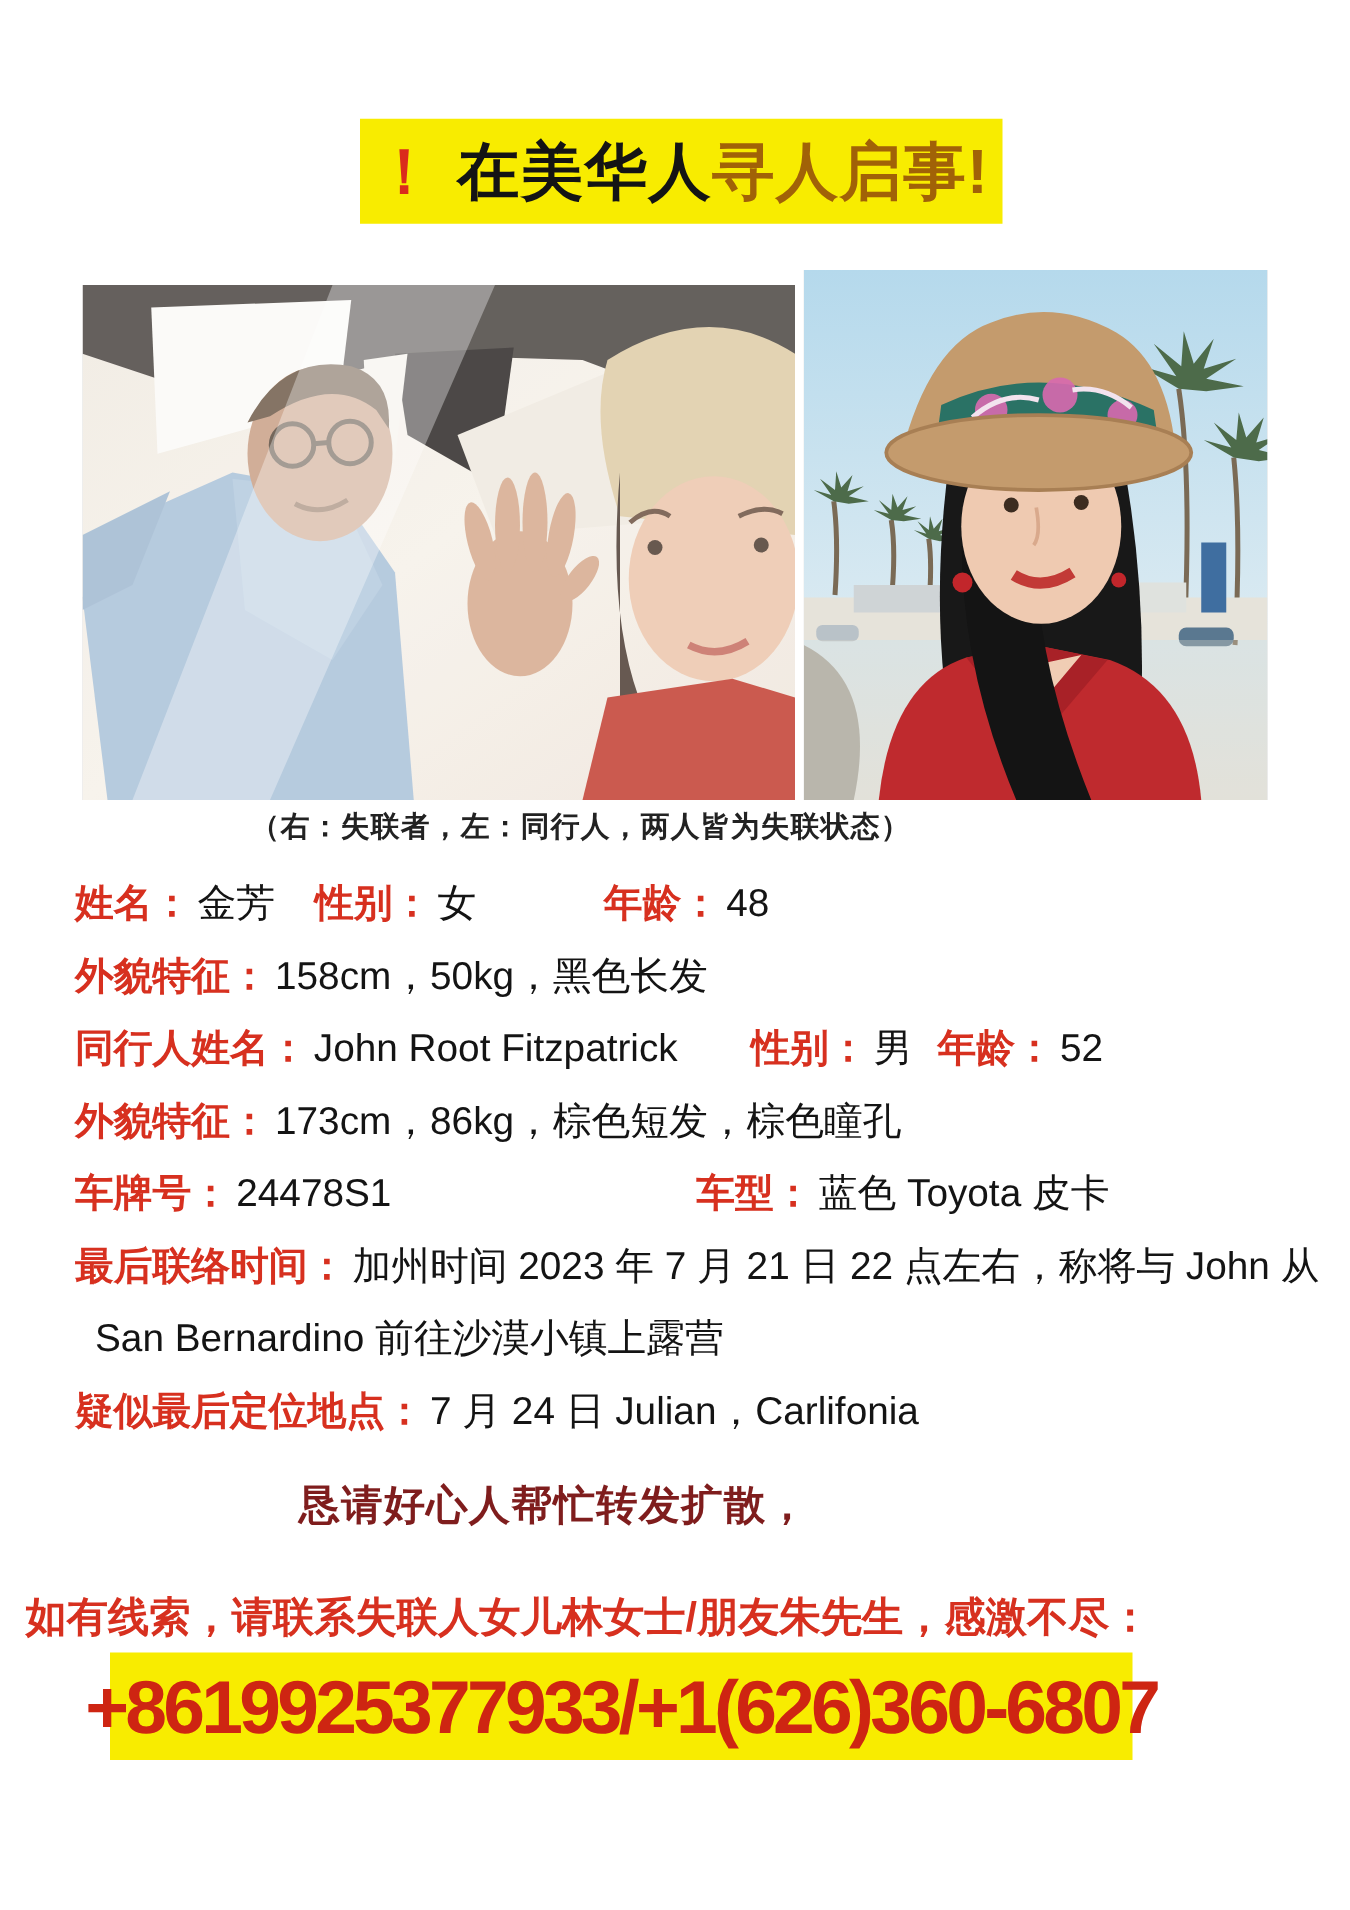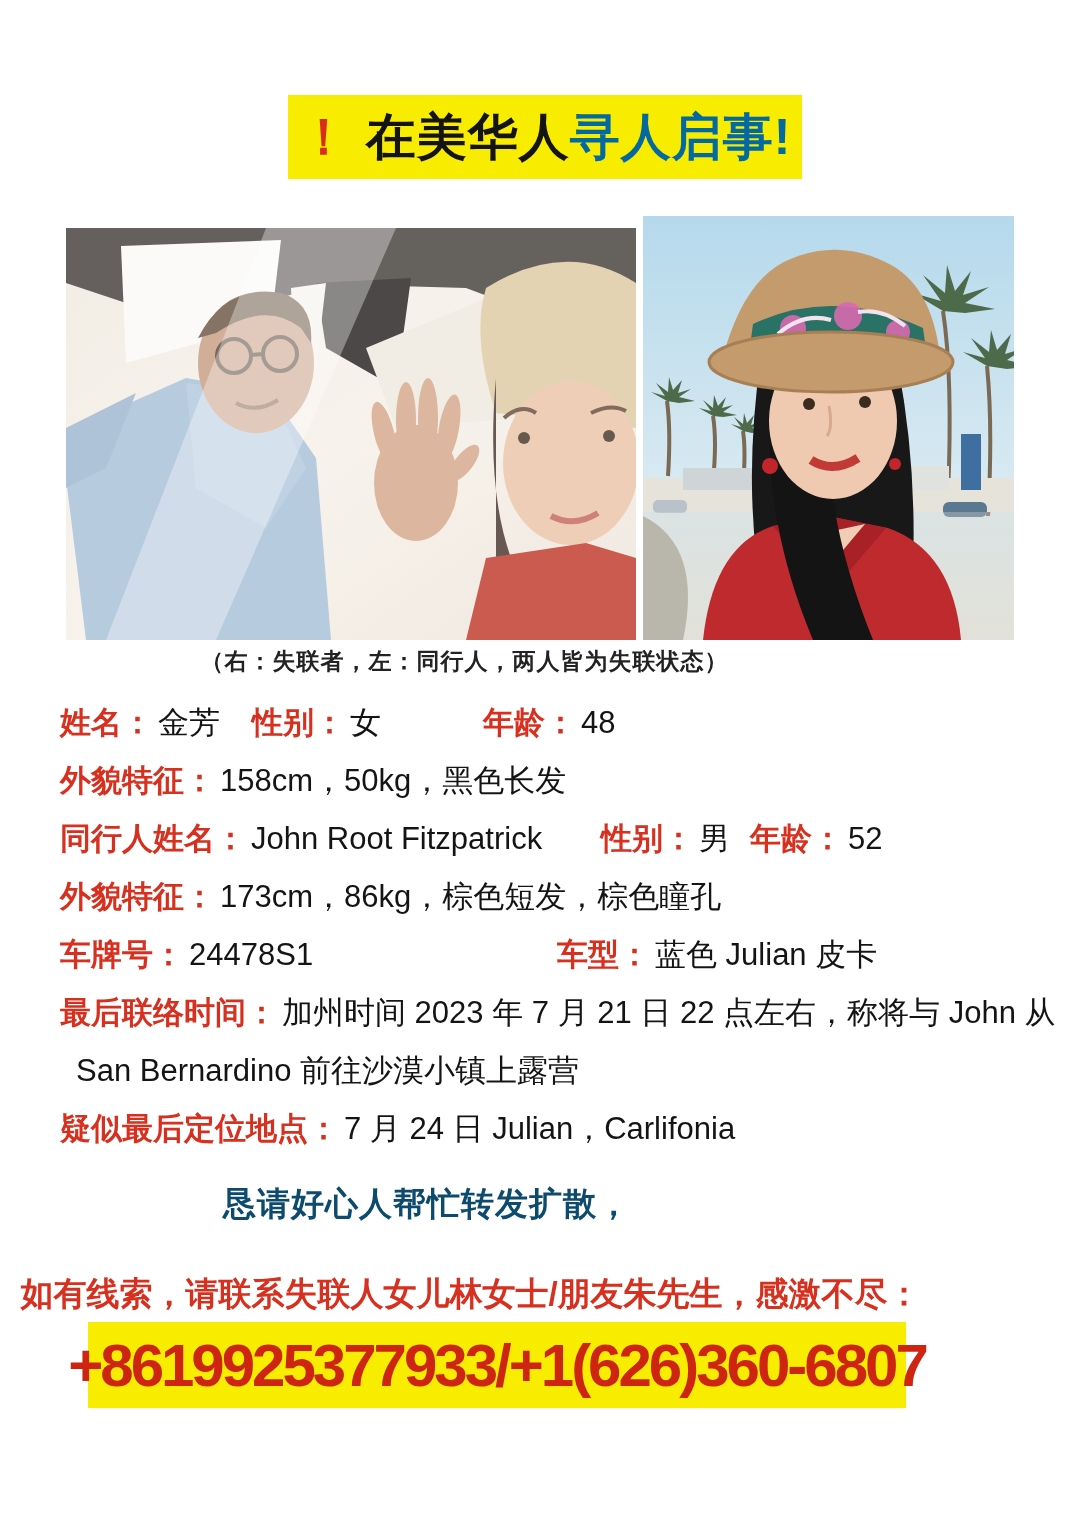--- a/index.html
+++ b/index.html
@@ -11,21 +11,21 @@
     font-family:"Liberation Sans","DejaVu Sans",sans-serif;
     color:#111;
   }
   
   .title-banner{
     position:absolute;left:288px;top:95px;width:514px;height:84px;
     background:#F8EC00;
     display:flex;align-items:center;justify-content:center;
     font-size:50px;font-weight:700;letter-spacing:1px;white-space:nowrap;
   }
-  .title-banner .t-red{color:#0369a1;}
+  .title-banner .t-red{color:#a16207;}
   .title-banner .t-black{color:#141414;}
   .title-banner .t-prefix{margin-right:16px;color:#DA2C1C;}
   
   .photos{
     position:absolute;left:66px;top:216px;width:948px;height:424px;
     display:flex;gap:7px;align-items:flex-end;
   }
   .photo{display:block;overflow:hidden;background:#ddd;}
   .photo-left{width:570px;height:412px;}
   .photo-right{width:371px;height:424px;}
@@ -38,21 +38,21 @@
   }
   
   .details{position:absolute;left:60px;top:702px;width:980px;font-size:31px;}
   .row{position:relative;height:58px;white-space:nowrap;}
   .seg{position:absolute;top:0;white-space:nowrap;}
   .lbl{color:#D7301F;font-weight:700;}
   .val{color:#141414;font-weight:400;margin-left:5px;}
   
   .plea{
     position:absolute;left:0;top:1182px;width:854px;text-align:center;
-    color:#0c4a6e;font-size:33px;font-weight:700;letter-spacing:1px;
+    color:#7f1d1d;font-size:33px;font-weight:700;letter-spacing:1px;padding-left:16px;
   }
   .contact-note{
     position:absolute;left:0;top:1272px;width:941px;text-align:center;
     color:#D7301F;font-size:33px;font-weight:700;white-space:nowrap;
   }
   .phone-banner{
     position:absolute;left:88px;top:1322px;width:818px;height:86px;
     background:#F8EC00;
     display:flex;align-items:center;justify-content:center;
   }
@@ -235,21 +235,21 @@
       <span class="seg" style="left:0">
         <span class="lbl">外貌特征：</span><span class="val">173cm，86kg，棕色短发，棕色瞳孔</span>
       </span>
     </div>
 
     <div class="row">
       <span class="seg" style="left:0">
         <span class="lbl">车牌号：</span><span class="val">24478S1</span>
       </span>
       <span class="seg" style="left:497px">
-        <span class="lbl">车型：</span><span class="val">蓝色 Julian 皮卡</span>
+        <span class="lbl">车型：</span><span class="val">蓝色 Toyota 皮卡</span>
       </span>
     </div>
 
     <div class="row">
       <span class="seg" style="left:0">
         <span class="lbl">最后联络时间：</span><span class="val">加州时间 2023 年 7 月 21 日 22 点左右，称将与 John 从</span>
       </span>
     </div>
 
     <div class="row">

